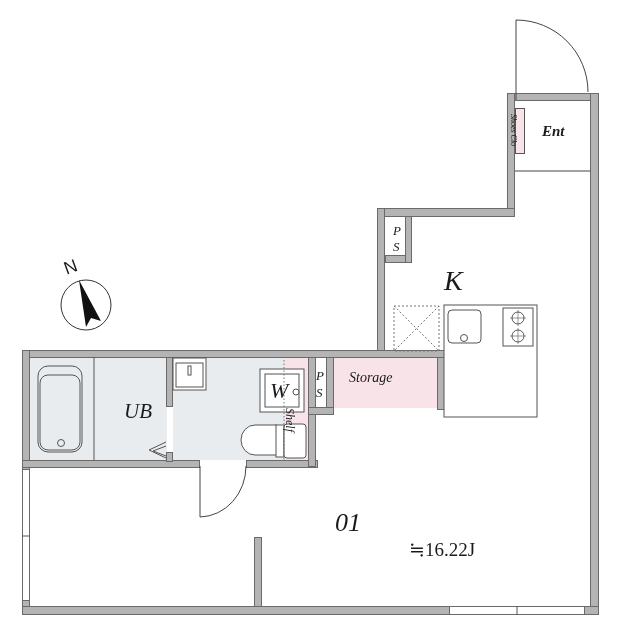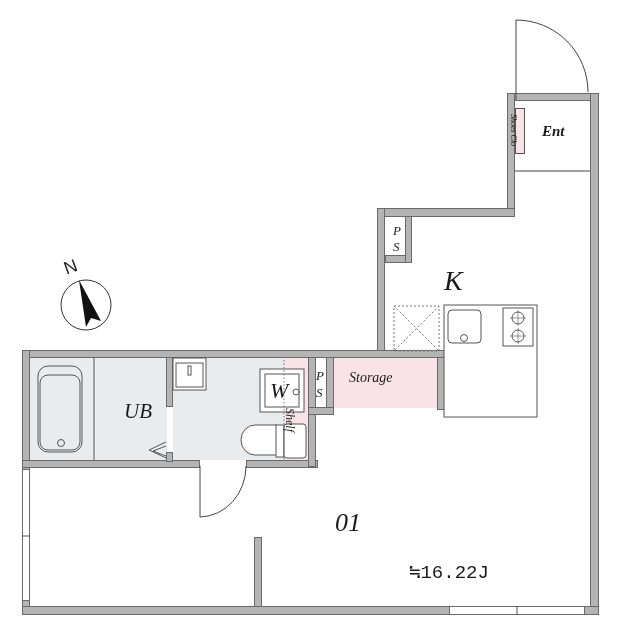--- a/index.html
+++ b/index.html
@@ -141,13 +141,13 @@
 
 <div class="lbl" style="left:270px;top:380px;font-size:22px;">W</div>
 <div class="lbl" style="left:278px;top:414px;font-size:12px;transform:rotate(90deg);">Shelf</div>
 
 <div class="lbl" style="left:316px;top:369px;font-size:13px;">P</div>
 <div class="lbl" style="left:316px;top:386px;font-size:13px;">S</div>
 
 <div class="lbl" style="left:349px;top:371px;font-size:14px;">Storage</div>
 
 <div class="lbl" style="left:327px;top:510px;font-size:26px;margin-left:8px;">01</div>
-<div class="lbl" style="left:409px;top:564px;font-size:19px;font-style:normal;font-family:Liberation Mono, monospace;">≒16.22J</div>
+<div class="lbl" style="left:409px;top:540px;font-size:19px;font-style:normal;">≒16.22J</div>
 
 </body></html>

